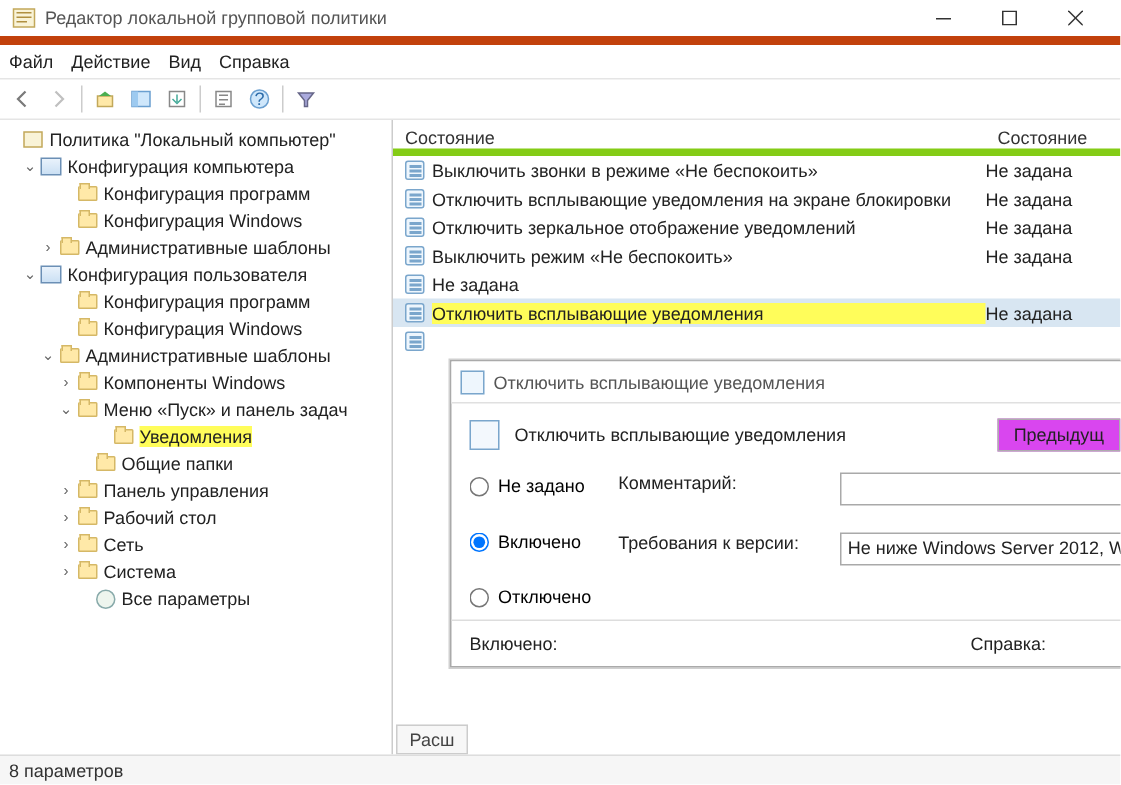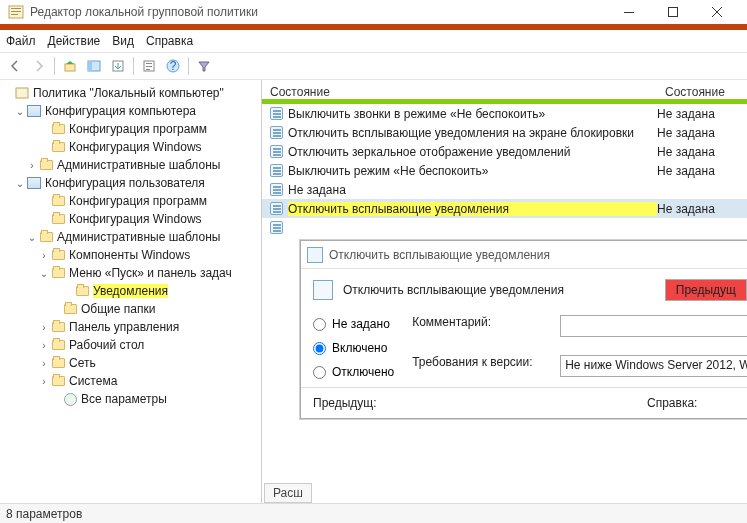--- a/index.html
+++ b/index.html
@@ -55,24 +55,24 @@
 
 
 .dialog { position: absolute; left: 300px; top: 240px; width: 460px; border: 1px solid #aaa; background: #fff; box-shadow: 0 0 0 1px #d0d0d0; }
 .dlg-titlebar { height: 28px; display: flex; align-items: center; padding: 0 6px; background: #fff; border-bottom: 1px solid #e0e0e0; }
 .dlg-titlebar .ic { width: 16px; height: 16px; margin-right: 6px; border: 1px solid #7aa6cc; background: #eef6fd; }
 .dlg-titlebar .t { color: #555; }
 .dlg-body { padding: 10px 12px 8px 12px; }
 .dlg-row1 { display: flex; align-items: center; margin-bottom: 14px; gap: 10px; }
 .dlg-row1 .ic2 { width: 20px; height: 20px; border: 1px solid #7aa6cc; background: #f3f8fd; }
 .dlg-row1 .lbl { flex: 1; color: #222; }
-.btn { border: 1px solid #adadad; background: #ef4444; padding: 3px 10px; color: #222; }
+.btn { border: 1px solid #adadad; background: #d946ef; padding: 3px 10px; color: #222; }
 
 .dlg-cols { display: flex; gap: 18px; }
-.radio-col { display: flex; flex-direction: column; gap: 10px; padding-top: 2px; }
+.radio-col { display: flex; flex-direction: column; gap: 23px; padding-top: 2px; }
 .radio-item { display: flex; align-items: center; gap: 6px; }
 .radio-item input { width: 13px; height: 13px; }
 
 .kv-col { flex: 1; display: flex; flex-direction: column; gap: 18px; }
 .kv-row { display: flex; gap: 8px; align-items: flex-start; }
 .kv-row .k { width: 140px; color: #222; }
 .kv-row .v { flex: 1; border: 1px solid #a9a9a9; background: #fff; height: 22px; padding: 2px 4px; color: #222; white-space: nowrap; overflow: hidden; }
 
 .dlg-params { border-top: 1px solid #ddd; padding: 8px 12px; display: flex; }
 .dlg-params .p1 { flex: 1; color: #222; }
@@ -404,20 +404,20 @@
           <div class="v"></div>
         </div>
         <div class="kv-row">
           <span class="k">Требования к версии:</span>
           <div class="v">Не ниже Windows Server 2012, Windo</div>
         </div>
       </div>
     </div>
   </div>
   <div class="dlg-params">
-    <span class="p1">Предыдущ:</span>
+    <span class="p1">Включено:</span>
     <span class="p2">Справка:</span>
   </div>
 </div>
 
 <div class="statusbar">
   <span>8 параметров</span>
 </div>
 
 </body></html>

